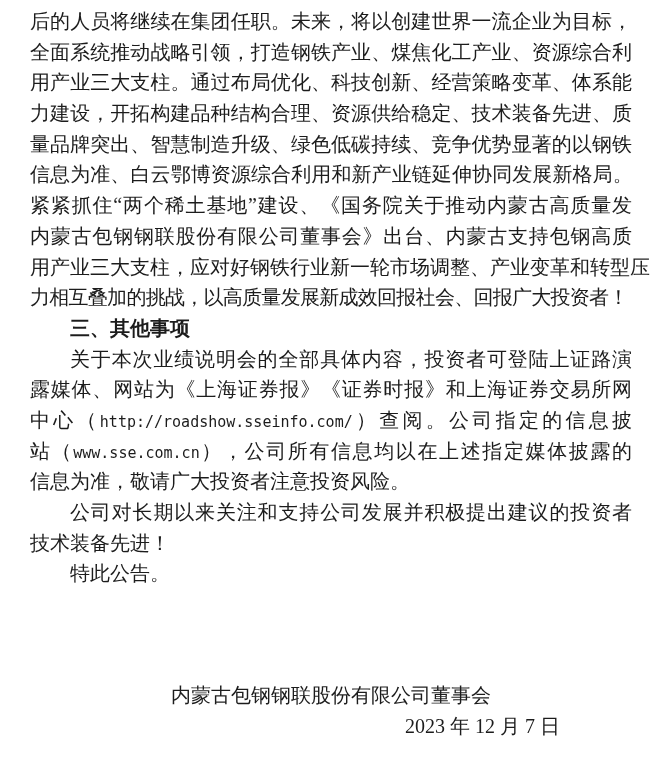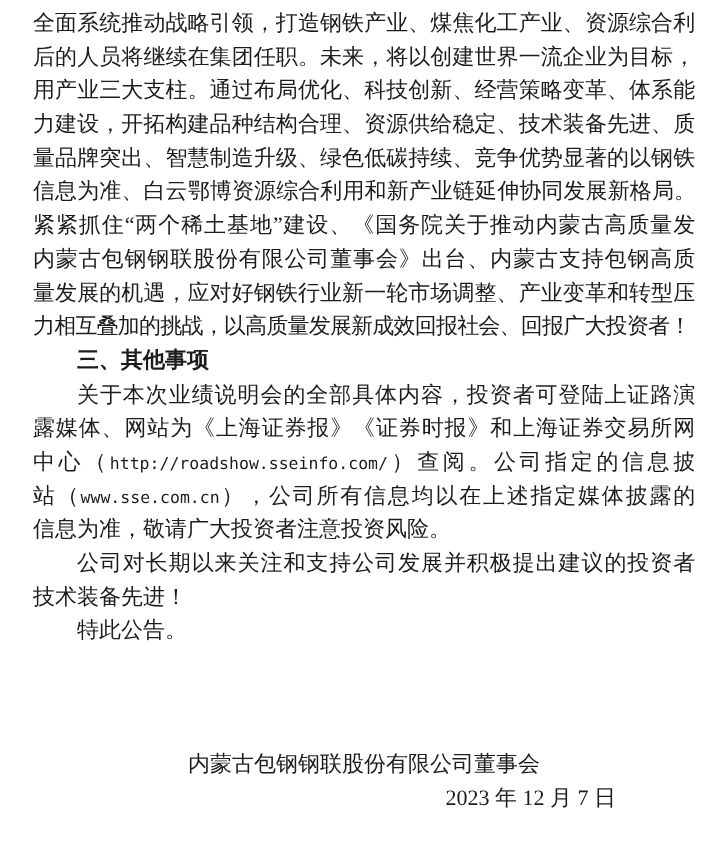--- a/index.html
+++ b/index.html
@@ -52,29 +52,29 @@
     text-align: right;
     padding-right: 72px;
     white-space: nowrap;
   }
 </style>
 </head>
 <body>
 
 <div class="page">
 
+  <div class="line j">后的人员将继续在集团任职。未来，将以创建世界一流企业为目标，</div>
   <div class="line j">全面系统推动战略引领，打造钢铁产业、煤焦化工产业、资源综合利</div>
-  <div class="line j">后的人员将继续在集团任职。未来，将以创建世界一流企业为目标，</div>
   <div class="line j">用产业三大支柱。通过布局优化、科技创新、经营策略变革、体系能</div>
   <div class="line j">力建设，开拓构建品种结构合理、资源供给稳定、技术装备先进、质</div>
   <div class="line j">量品牌突出、智慧制造升级、绿色低碳持续、竞争优势显著的以钢铁</div>
   <div class="line j squeeze">信息为准、白云鄂博资源综合利用和新产业链延伸协同发展新格局。</div>
   <div class="line j">紧紧抓住“两个稀土基地”建设、《国务院关于推动内蒙古高质量发</div>
   <div class="line j">内蒙古包钢钢联股份有限公司董事会》出台、内蒙古支持包钢高质</div>
-  <div class="line j">量发展的机遇，应对好钢铁行业新一轮市场调整、产业变革和转型压</div>
+  <div class="line j">用产业三大支柱，应对好钢铁行业新一轮市场调整、产业变革和转型压</div>
   <div class="line squeeze">力相互叠加的挑战，以高质量发展新成效回报社会、回报广大投资者！</div>
 
   <div class="line heading indent">三、其他事项</div>
 
   <div class="line j indent">关于本次业绩说明会的全部具体内容，投资者可登陆上证路演</div>
   <div class="line j">露媒体、网站为《上海证券报》《证券时报》和上海证券交易所网</div>
   <div class="line j"><span>中心（</span><span class="mono">http://roadshow.sseinfo.com/</span><span>）查阅。公司指定的信息披</span></div>
   <div class="line j"><span>站（</span><span class="mono">www.sse.com.cn</span><span>），公司所有信息均以在上述指定媒体披露的</span></div>
   <div class="line">信息为准，敬请广大投资者注意投资风险。</div>
 

